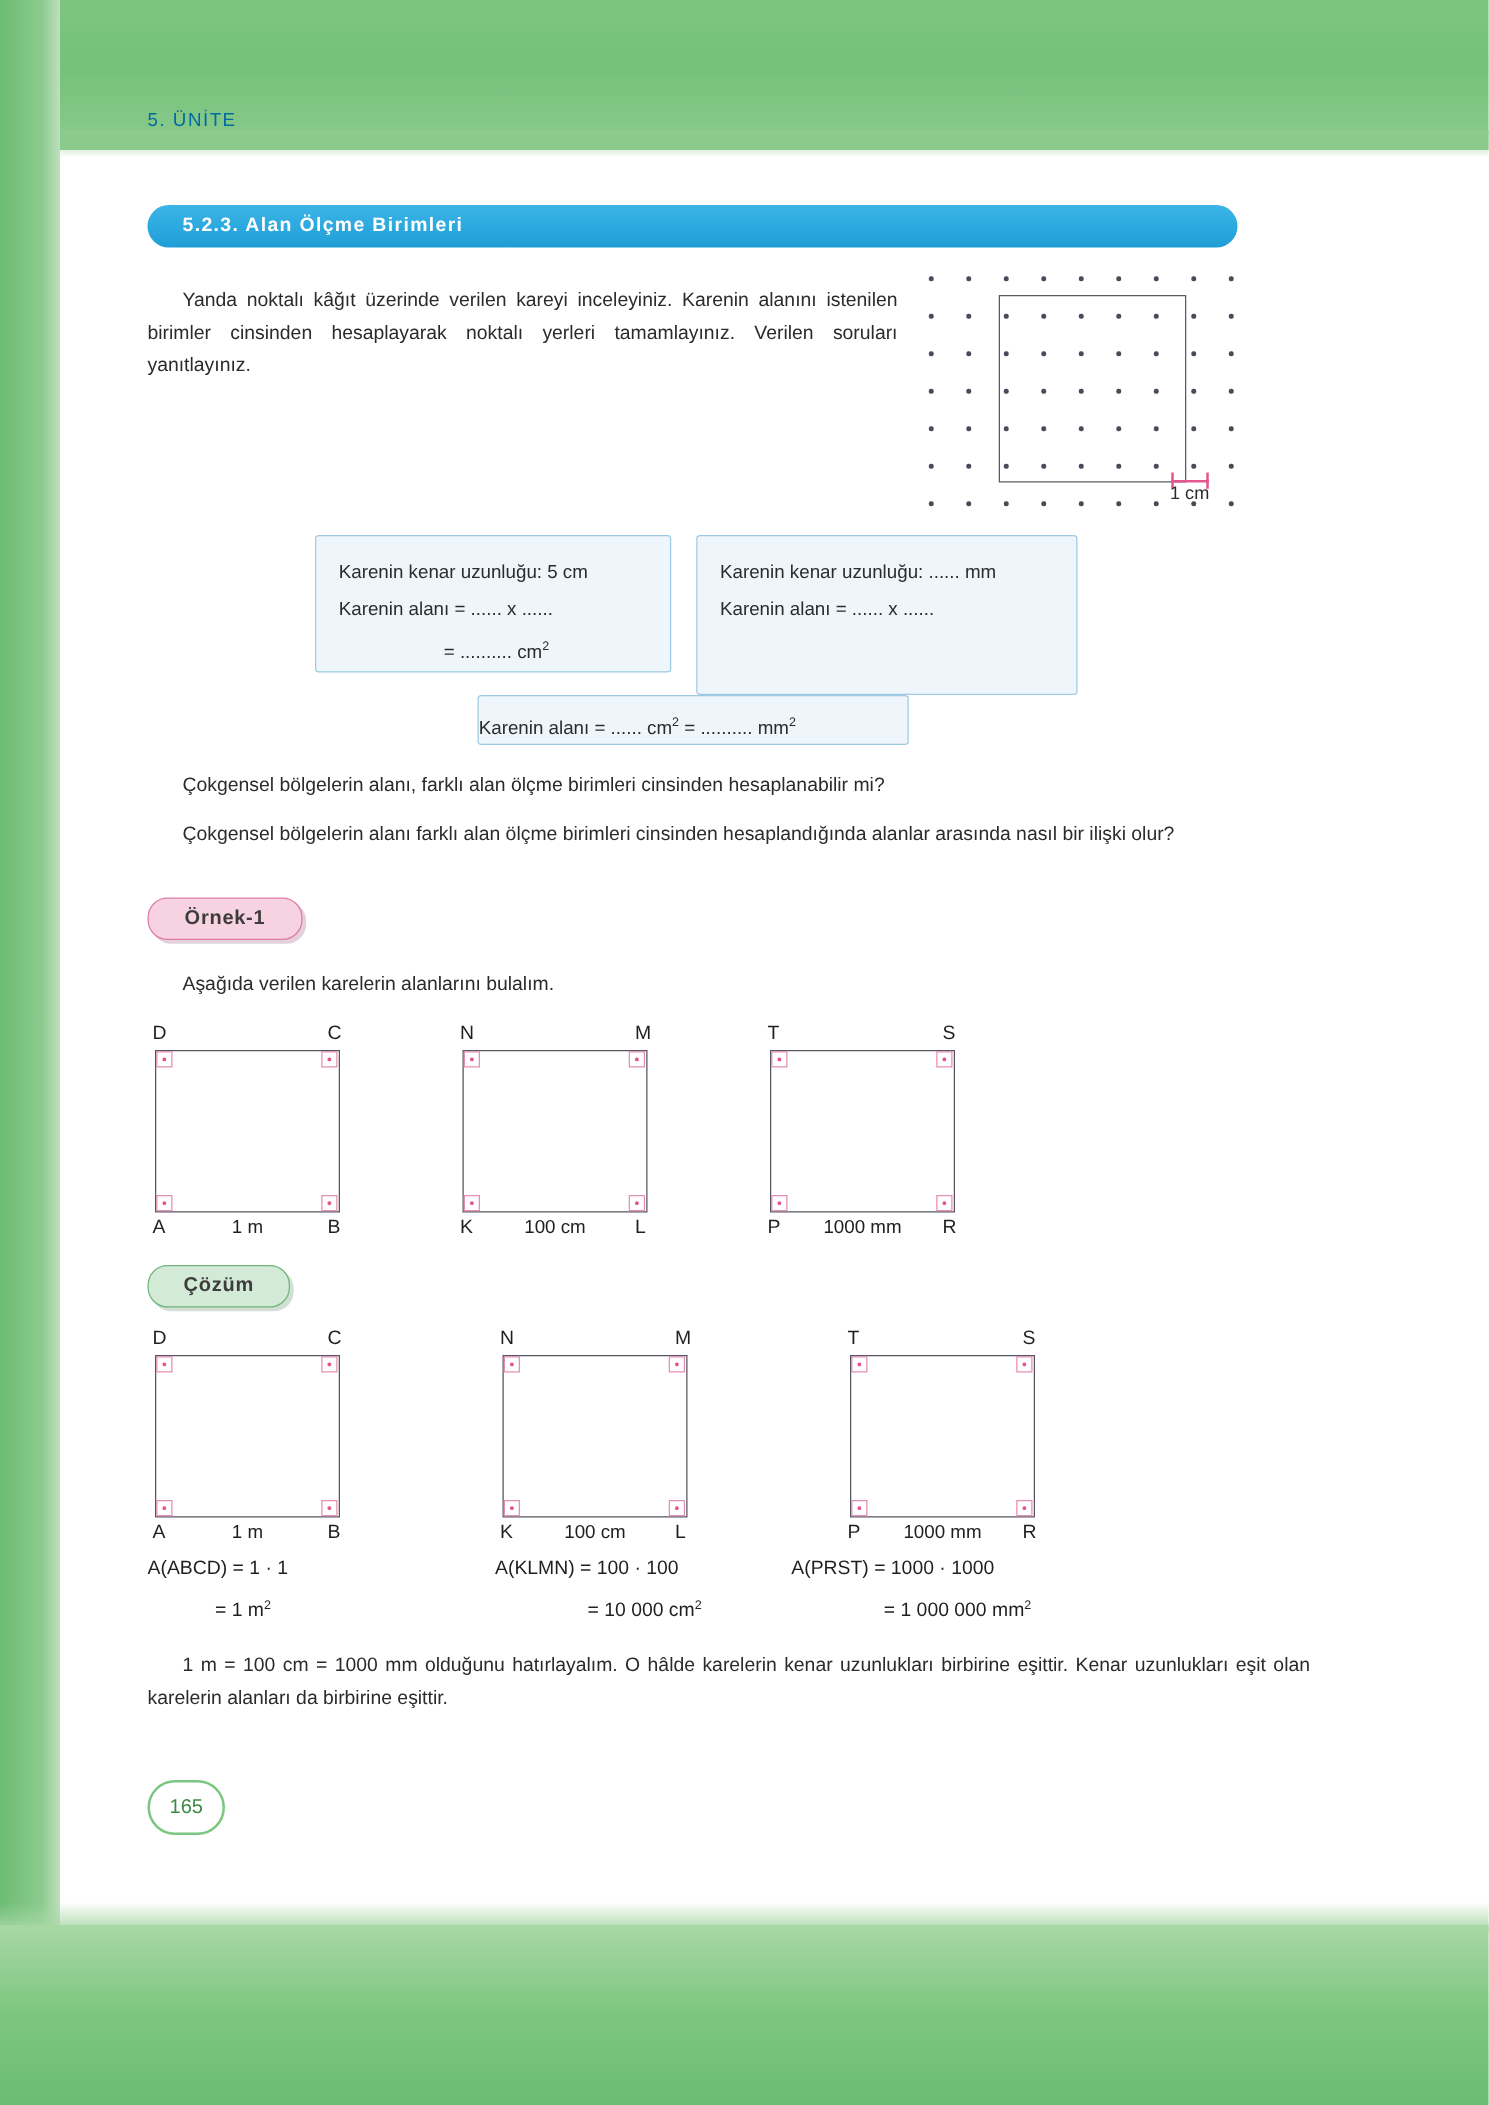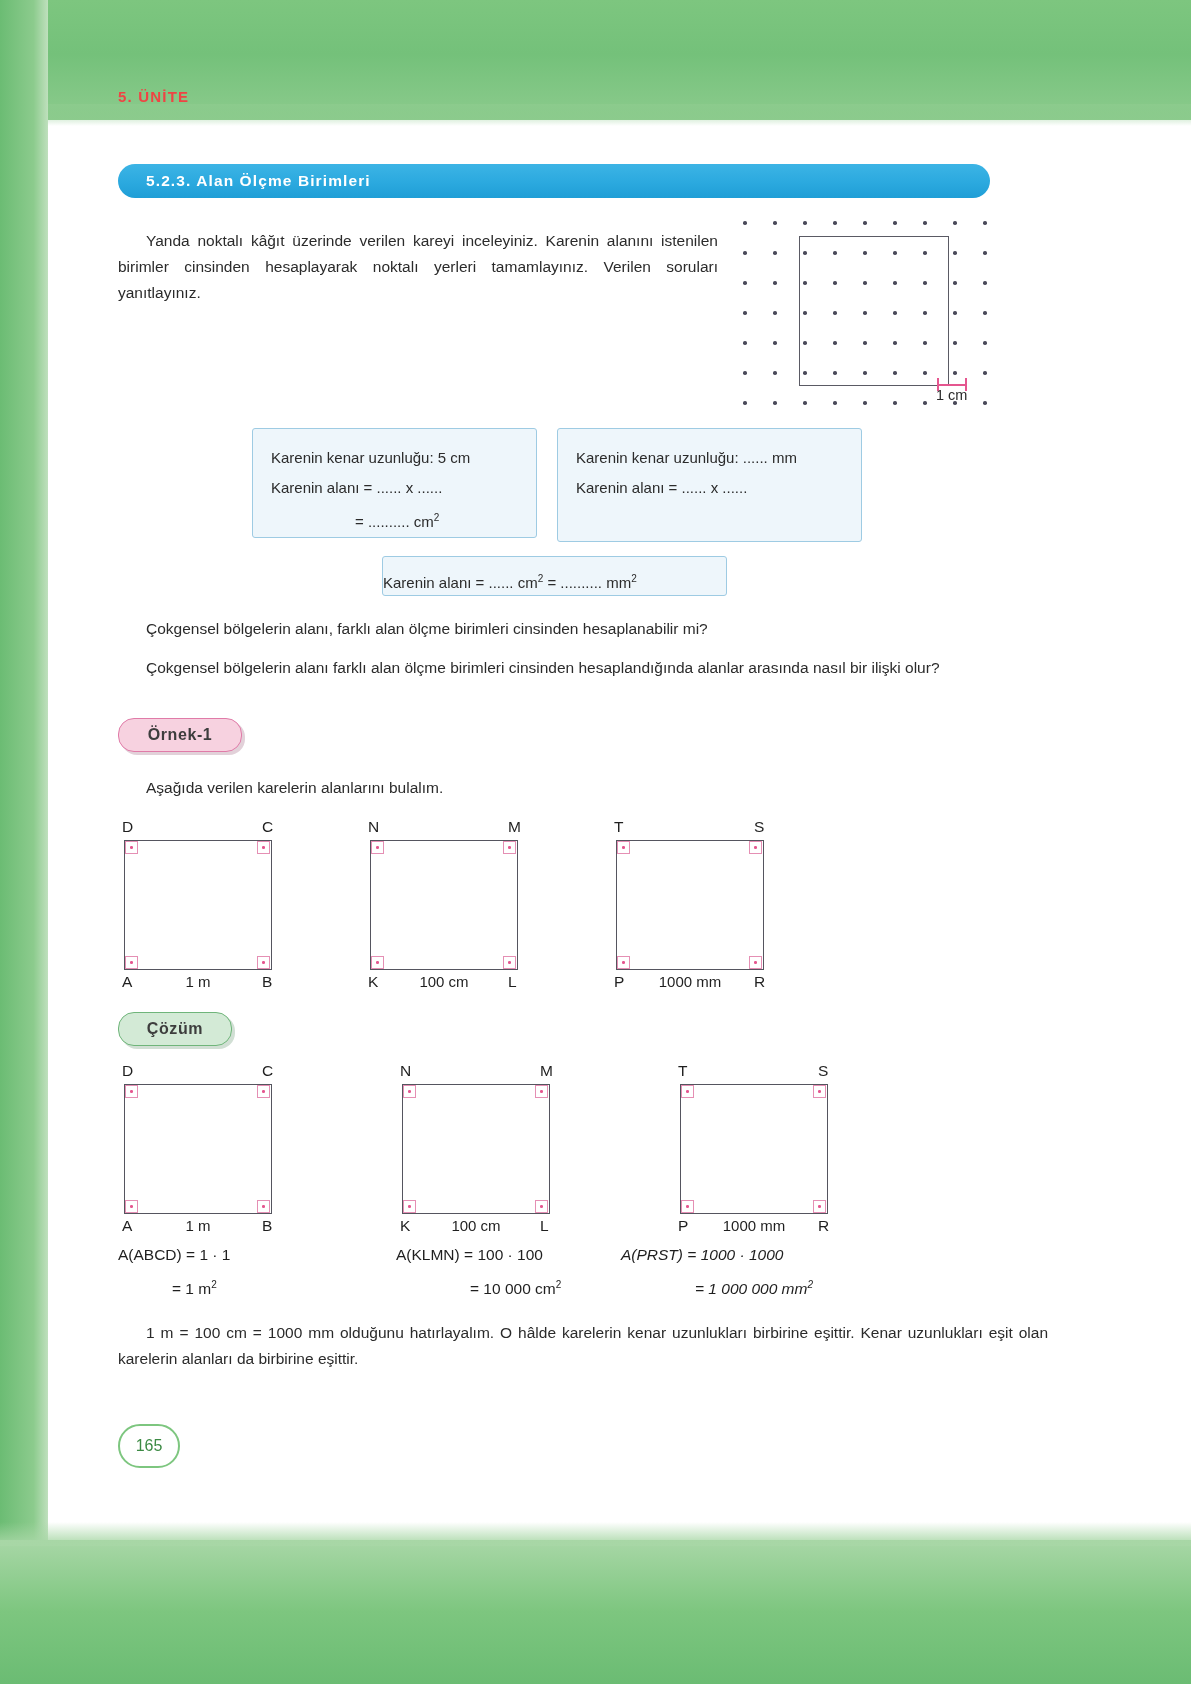--- a/index.html
+++ b/index.html
@@ -29,21 +29,21 @@
   .bottom-band {
     position: absolute; left: 0; bottom: 0; width: 1191px; height: 144px;
     background: linear-gradient(0deg,#6bbc73 0%, #7dc67f 50%, #a8d7a6 100%);
   }
   .bottom-band-fade {
     position: absolute; left: 0; bottom: 138px; width: 1191px; height: 24px;
     background: linear-gradient(0deg, rgba(168,215,166,1) 0%, rgba(255,255,255,0) 100%);
   }
   .unit-label {
     position: absolute; left: 118px; top: 88px;
-    font-size: 15px; font-weight: bold; color: #ef4444;
+    font-size: 15px; font-weight: normal; color: #0369a1;
     letter-spacing: 1.2px;
   }
 
   
   .content { position: absolute; left: 0; top: 0; width: 1191px; height: 1684px; }
 
   
   .section-header {
     position: absolute; left: 118px; top: 164px; width: 872px; height: 34px;
     background: linear-gradient(180deg,#3cb4e5 0%, #2ba9df 55%, #1f9ed6 100%);
@@ -256,21 +256,21 @@
     </div>
     <div class="cm-label" style="left:201px; top:179px;">1 cm</div>
   </div>
 
   <div class="fbox" style="left:252px; top:428px; width:285px; height:110px;">
     <div class="line">Karenin kenar uzunluğu: 5 cm</div>
     <div class="line">Karenin alanı = ...... x ......</div>
     <div class="line indent"><span>= .......... cm</span><sup>2</sup></div>
   </div>
 
-  <div class="fbox" style="left:557px; top:428px; width:305px; height:114px;">
+  <div class="fbox" style="left:557px; top:428px; width:305px; height:128px;">
     <div class="line">Karenin kenar uzunluğu: ...... mm</div>
     <div class="line">Karenin alanı = ...... x ......</div>
   </div>
 
   <div class="fbox" style="left:382px; top:556px; width:345px; height:40px; padding:7px 0;">
     <div class="line"><span>Karenin alanı = ...... cm</span><sup>2</sup><span> = .......... mm</span><sup>2</sup></div>
   </div>
 
   <div class="qpara ind" style="left:118px; top:616px; width:880px;">Çokgensel bölgelerin alanı, farklı alan ölçme birimleri cinsinden hesaplanabilir mi?</div>
   <div class="qpara ind" style="left:118px; top:655px; width:930px;">Çokgensel bölgelerin alanı farklı alan ölçme birimleri cinsinden hesaplandığında alanlar arasında nasıl bir ilişki olur?</div>
@@ -369,21 +369,21 @@
 
   <div id="calcrow" style="position:absolute; left:118px; top:1240px; width:900px; height:70px;">
       <div class="calc" style="left: 0px; top: 0px;">
         <div>A(ABCD) = 1 · 1</div>
         <div style="padding-left: 54px;"><span>= 1 m</span><sup>2</sup></div>
       </div>
       <div class="calc" style="left: 278px; top: 0px;">
         <div>A(KLMN) = 100 · 100</div>
         <div style="padding-left: 74px; text-align: right;"><span>= 10 000 cm</span><sup>2</sup></div>
       </div>
-      <div class="calc" style="left: 503px; top: 0px; font-style: italic;">
+      <div class="calc" style="left: 515px; top: 0px;">
         <div>A(PRST) = 1000 · 1000</div>
         <div style="padding-left: 74px;"><span>= 1 000 000 mm</span><sup>2</sup></div>
       </div>
     </div>
 
   <div class="closing ind" style="left:118px; top:1320px; width:930px;">1 m = 100 cm = 1000 mm olduğunu hatırlayalım. O hâlde karelerin kenar uzunlukları birbirine eşittir. Kenar uzunlukları eşit olan karelerin alanları da birbirine eşittir.</div>
 
   <div class="pagenum">165</div>
 
 </div>

